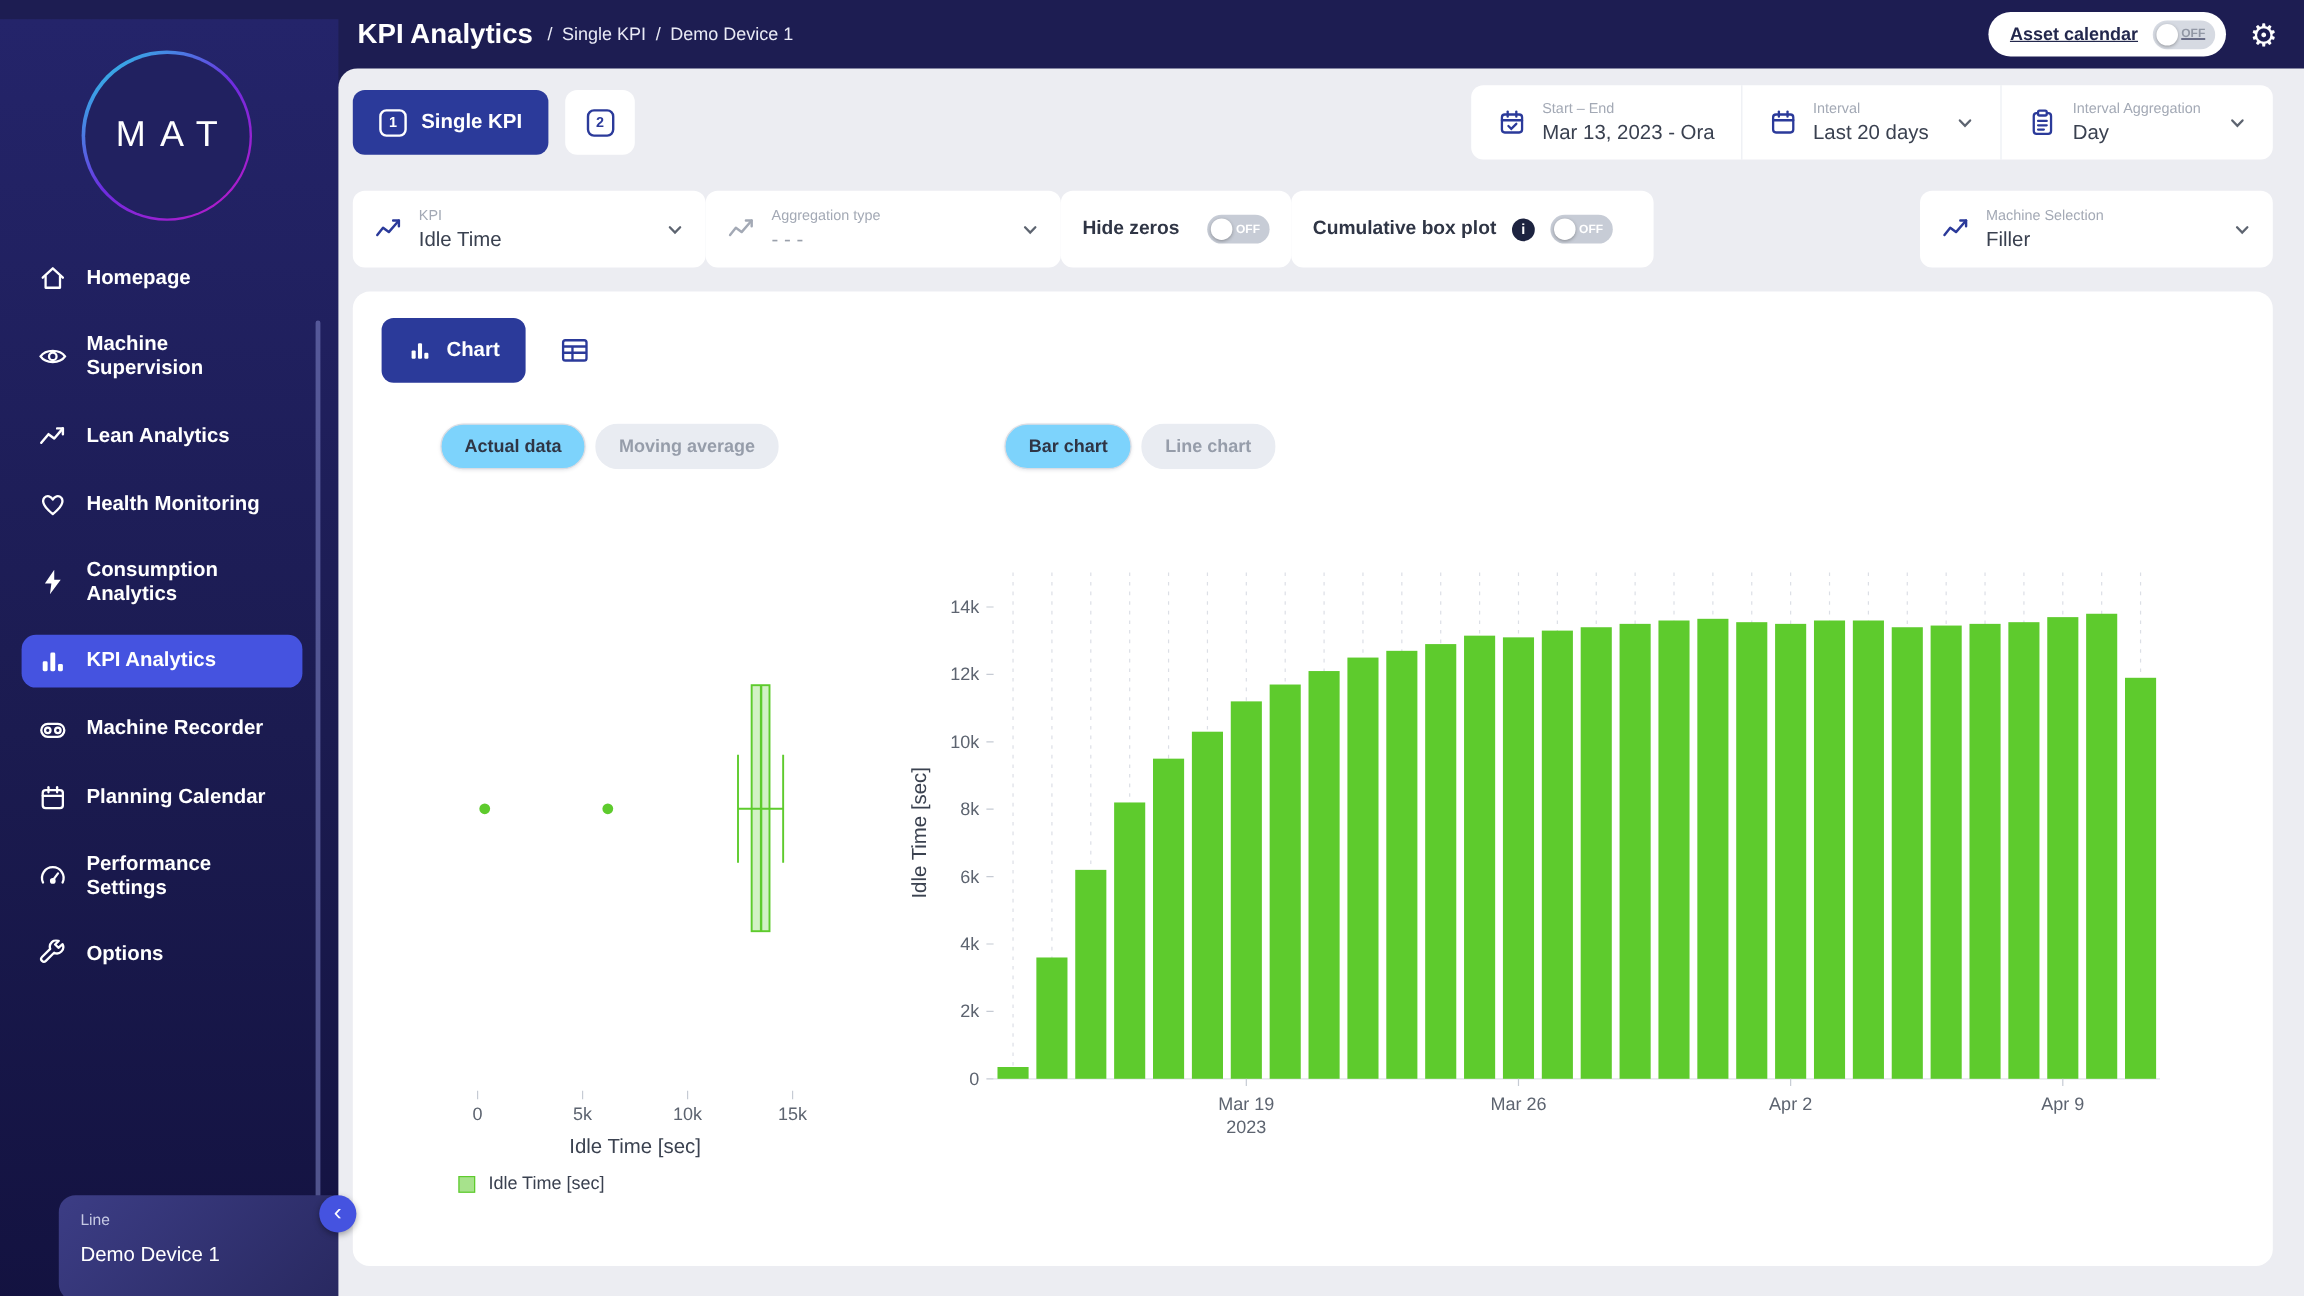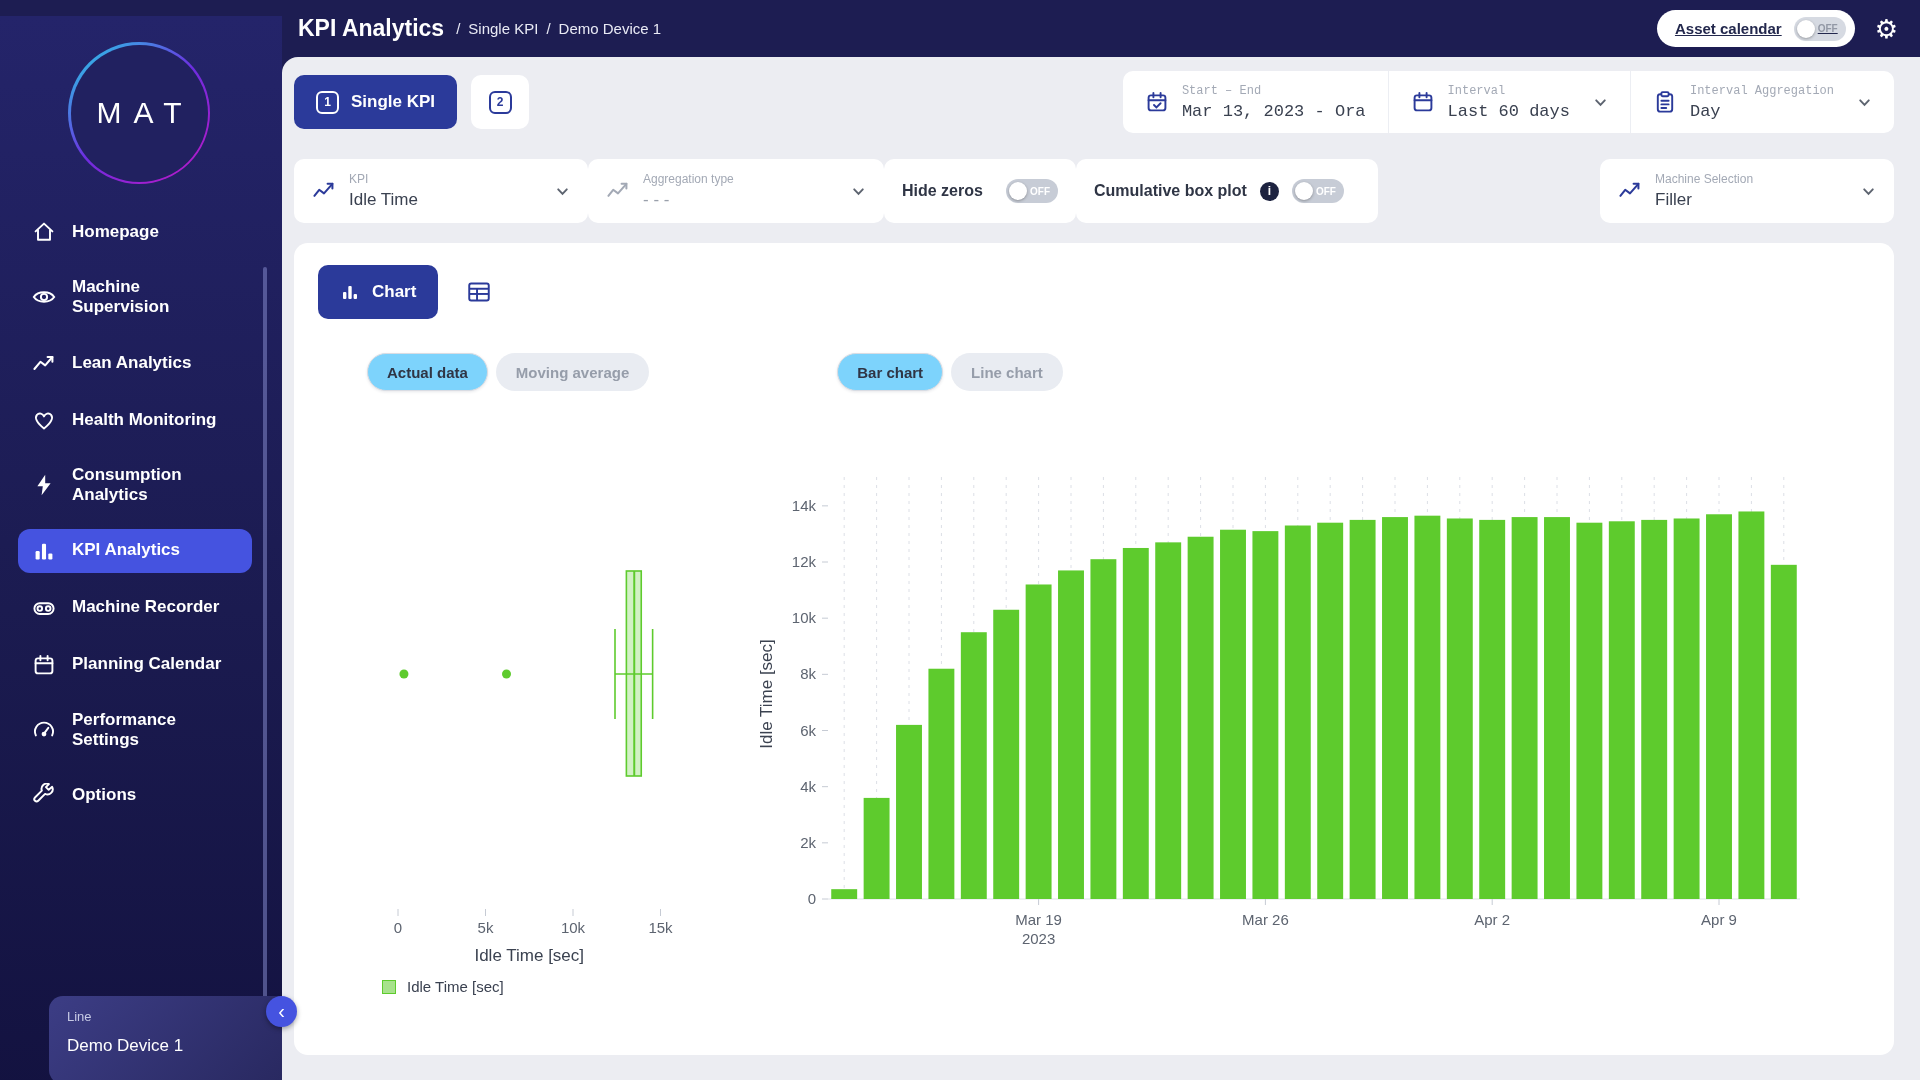--- a/index.html
+++ b/index.html
@@ -55,21 +55,21 @@
   .btn-primary { background:#2b3a9a; color:#fff; border:none; border-radius:10px; height:54px;
                  display:flex; align-items:center; gap:12px; padding:0 22px; font-size:17px;
                  font-weight:bold; cursor:pointer; font-family:inherit; }
   .icon-btn-white { background:#fff; width:58px; height:54px; border-radius:10px; margin-left:14px;
                     display:flex; align-items:center; justify-content:center; border:none; cursor:pointer; }
   .badge { width:23px; height:23px; border:2px solid #fff; border-radius:6px; font-size:12px; font-weight:bold;
            display:flex; align-items:center; justify-content:center; color:#fff; }
   .badge.blue { border-color:#2b3a9a; color:#2b3a9a; }
 
   .daterange-card { margin-left:auto; background:#fff; border-radius:10px; height:62px; display:flex; align-items:stretch; }
-  .dr-cell { display:flex; align-items:center; gap:13px; padding:0 22px; border-left:1px solid #eceef3; cursor:pointer;font-family:Liberation Mono, monospace; }
+  .dr-cell { display:flex; align-items:center; gap:13px; padding:0 22px; border-left:1px solid #eceef3; cursor:pointer; }
   .dr-cell:first-child { border-left:none; }
   .cell-label { font-size:12px; color:#a3a9b5; margin-bottom:4px; }
   .cell-value { font-size:17px; color:#3a4150; white-space:nowrap; }
   .chev { margin-left:10px; flex:0 0 auto; }
 
   .row2 { display:flex; align-items:center; margin-top:26px;justify-content:flex-end; }
   .field { background:#fff; border-radius:10px; height:64px; display:flex; align-items:center;
            gap:13px; padding:0 18px; cursor:pointer; }
   .field .cell-value { font-size:17px; }
   .field.kpi { width:294px; }
@@ -252,21 +252,21 @@
         </div>
         <div class="dr-cell">
           <svg width="24" height="24" viewBox="0 0 20 20" fill="none" stroke="#2b3a9a" stroke-width="1.6" stroke-linecap="round">
               <rect x="3" y="4.5" width="14" height="12.5" rx="2"></rect>
               <line x1="3" y1="8.5" x2="17" y2="8.5"></line>
               <line x1="7" y1="2.5" x2="7" y2="6"></line>
               <line x1="13" y1="2.5" x2="13" y2="6"></line>
             </svg>
           <div>
             <div class="cell-label">Interval</div>
-            <div class="cell-value">Last 60 days</div>
+            <div class="cell-value">Last 20 days</div>
           </div>
           <svg class="chev" width="15" height="15" viewBox="0 0 14 14" fill="none" stroke="#5d6470" stroke-width="1.8" stroke-linecap="round">
               <polyline points="3,5 7,9.2 11,5"></polyline>
             </svg>
         </div>
         <div class="dr-cell">
           <svg width="24" height="24" viewBox="0 0 20 20" fill="none" stroke="#2b3a9a" stroke-width="1.6" stroke-linecap="round">
               <rect x="4" y="3.5" width="12" height="14.5" rx="2"></rect>
               <rect x="7" y="1.8" width="6" height="3.4" rx="1" fill="#fff"></rect>
               <line x1="7" y1="9" x2="13" y2="9"></line>

